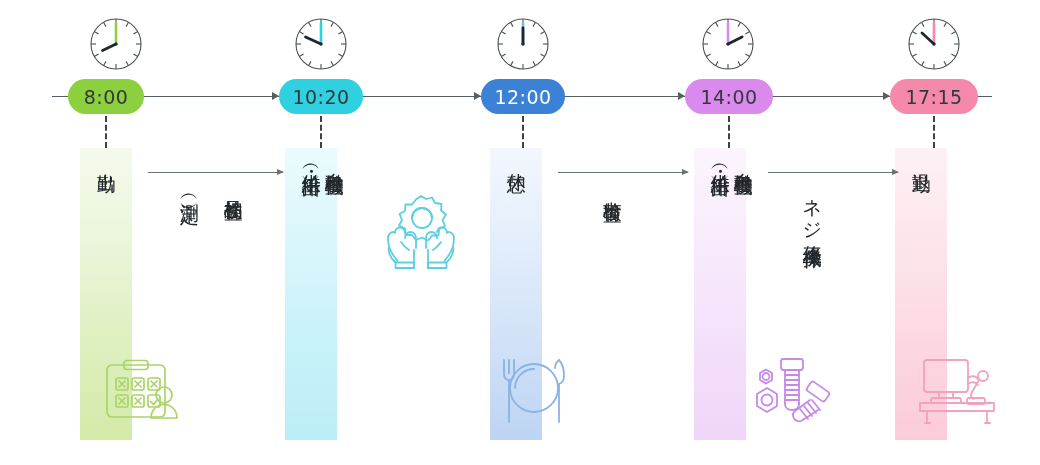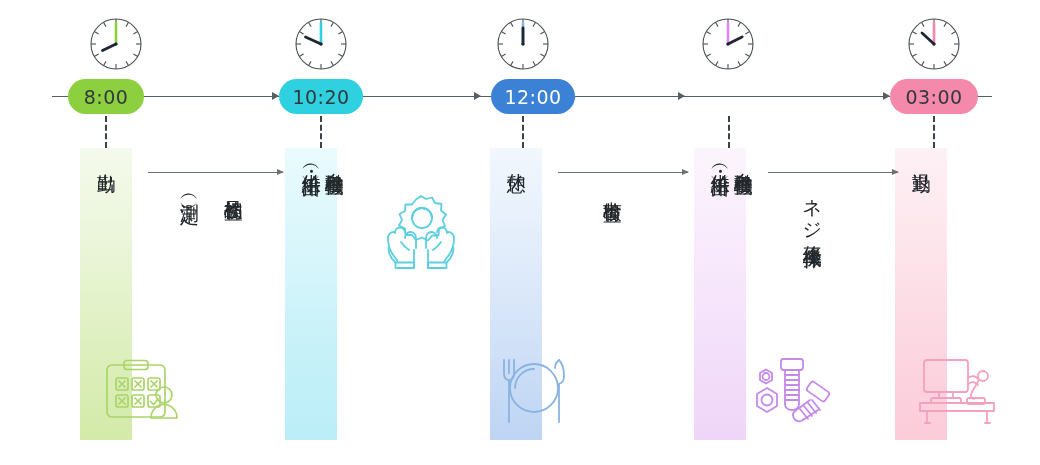--- a/index.html
+++ b/index.html
@@ -24,21 +24,21 @@
   .axis{position:absolute;left:52px;top:96px;width:940px;height:1px;background:#555f63;}
 
   
   .pill{
     position:absolute;top:79px;height:35px;border-radius:18px;
     display:flex;align-items:center;justify-content:center;
     font-size:19px;color:#32383c;letter-spacing:.4px;
   }
   .pill.p0{left:68px;width:76px;background:#8ccf3f;}
   .pill.p1{left:279px;width:84px;background:#2fd1e0;}
-  .pill.p2{left:491px;width:84px;background:#3b82d6;color:#ffffff;}
+  .pill.p2{left:481px;width:84px;background:#3b82d6;color:#ffffff;}
   .pill.p3{left:685px;width:88px;background:#da8aec;}
   .pill.p4{left:890px;width:88px;background:#f489ac;}
 
   
   .clock{position:absolute;top:16px;width:56px;height:56px;}
 
   
   .drop{position:absolute;top:116px;width:0;height:32px;border-left:2px dashed #3c4348;}
 
   
@@ -186,21 +186,22 @@
         <line x1="18" y1="10.6" x2="15.5" y2="6.3"></line>
     </g>
     <line x1="28" y1="28" x2="28" y2="7" stroke="#f489ac" stroke-width="2.6" stroke-linecap="round"></line>
     <line x1="28" y1="28" x2="16" y2="17" stroke="#1d2733" stroke-width="2.8" stroke-linecap="round"></line>
     <circle cx="28" cy="28" r="1.6" fill="#1d2733"></circle>
   </svg>
 
   <div class="pill p0">8:00</div>
   <div class="pill p1">10:20</div>
   <div class="pill p2">12:00</div>
-  <div class="pill p4">03:00</div>
+  <div class="pill p3">14:00</div>
+  <div class="pill p4">17:15</div>
 
   <div class="drop" style="left:105px"></div>
   <div class="drop" style="left:320px"></div>
   <div class="drop" style="left:522px"></div>
   <div class="drop" style="left:728px"></div>
   <div class="drop" style="left:933px"></div>
 
   <div class="vlabel" style="left:95px;top:158px;">出勤</div>
   <div class="vlabel" style="left:300px;top:158px;">自動検査機
 （供給・排出）</div>

